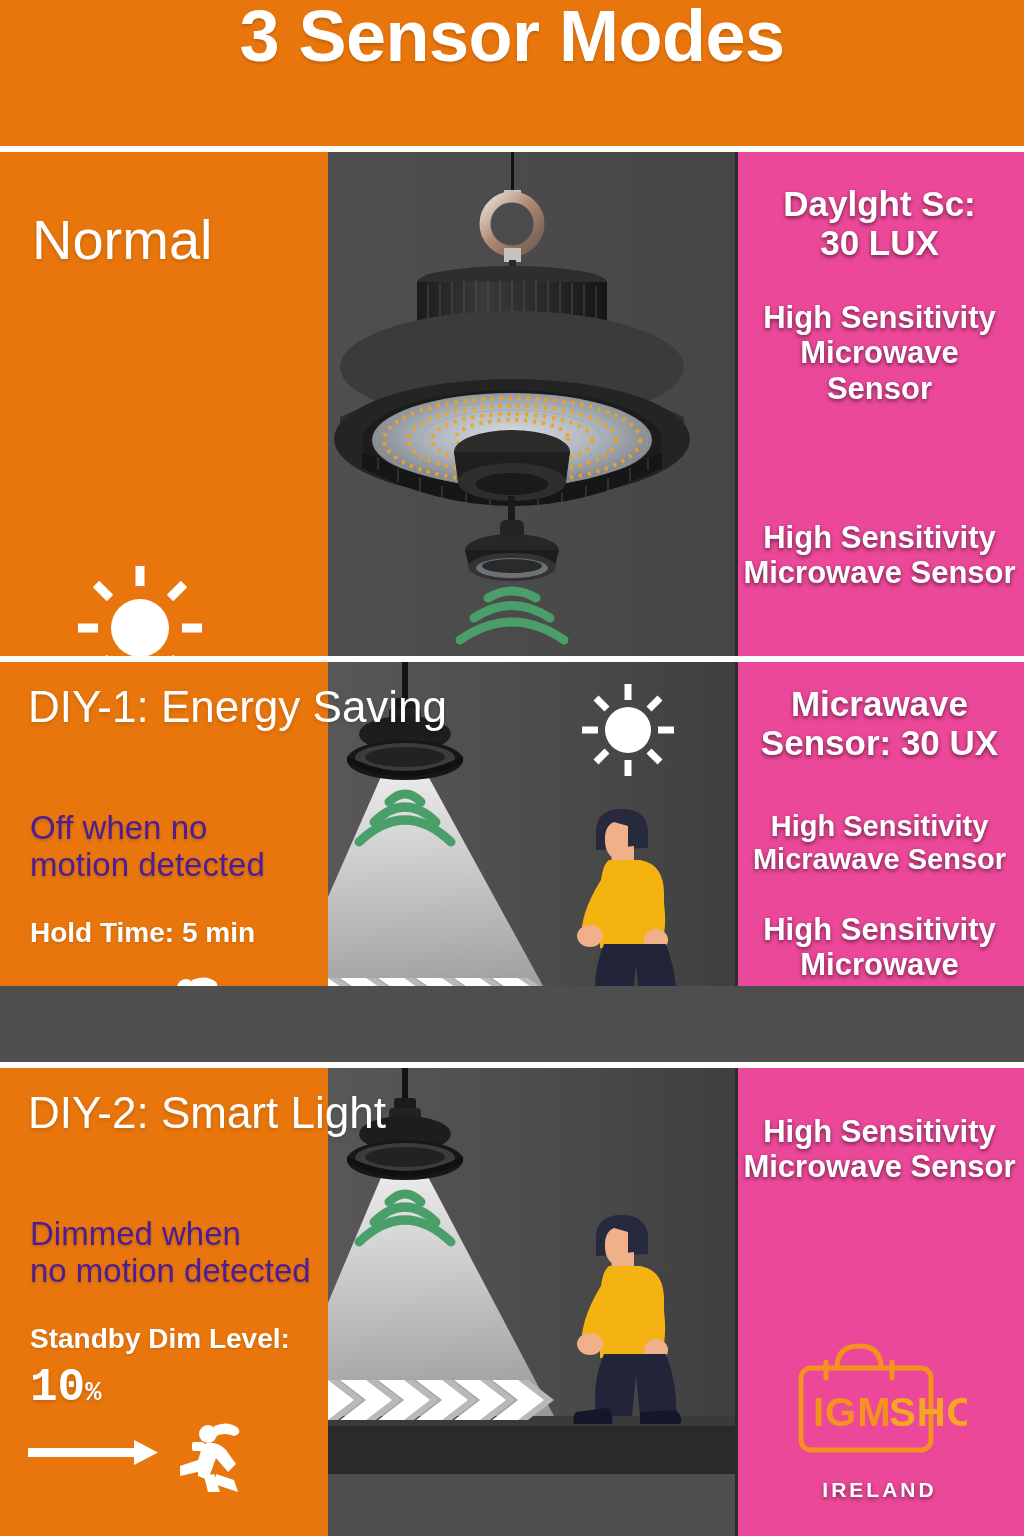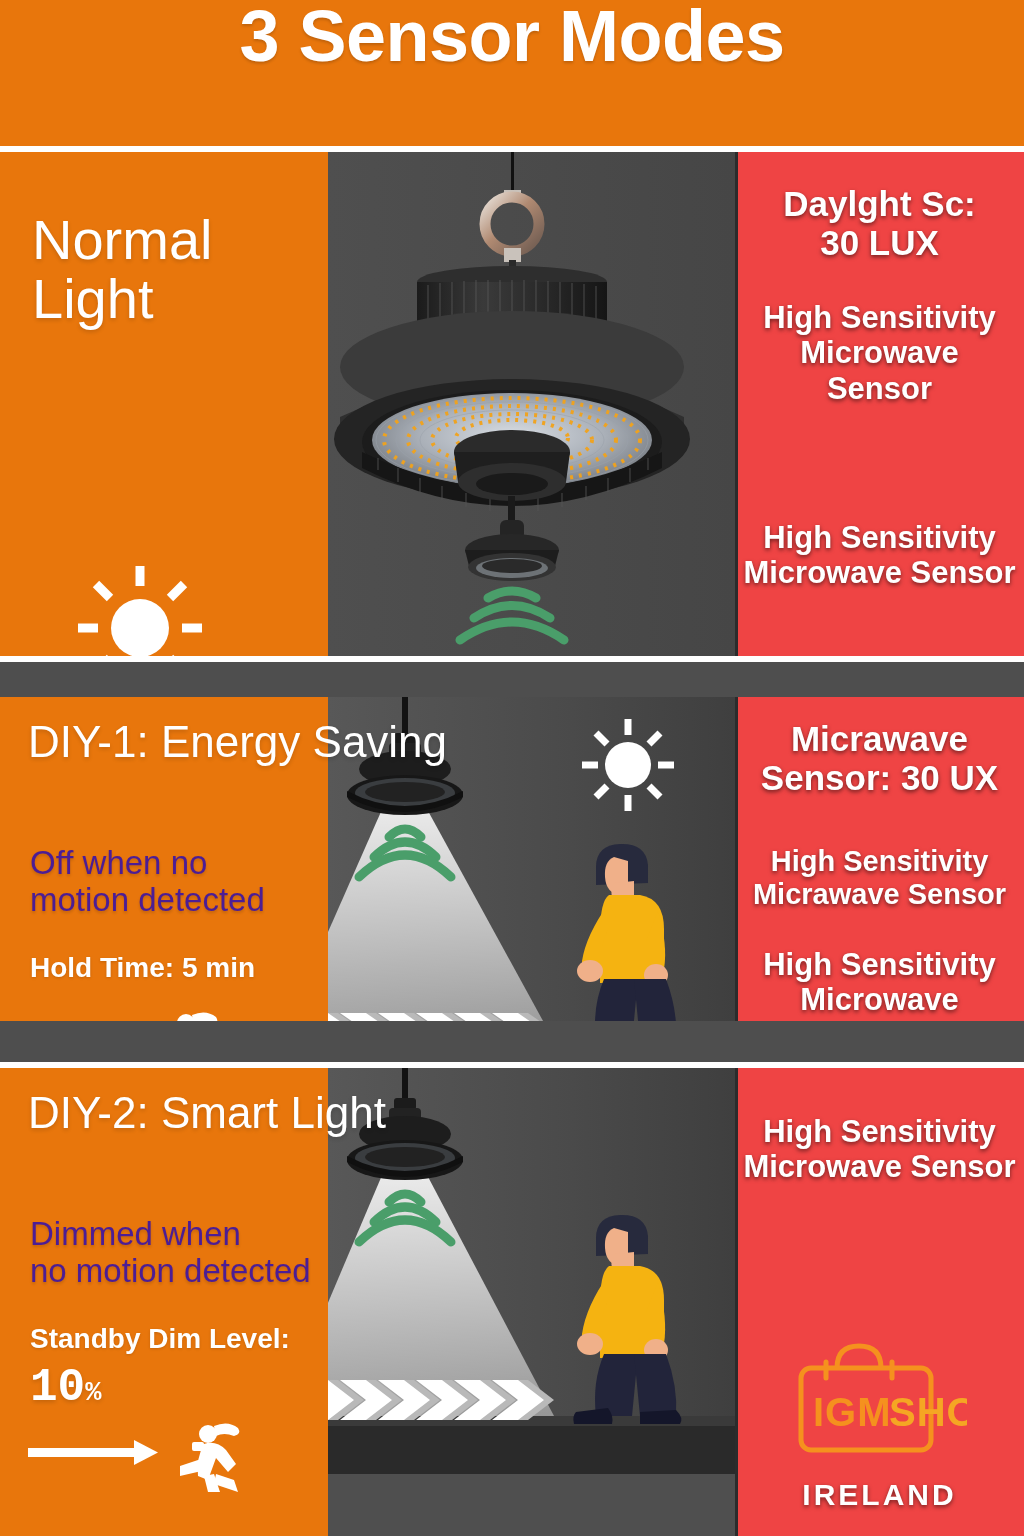--- a/index.html
+++ b/index.html
@@ -23,34 +23,34 @@
     letter-spacing:-0.5px; line-height:1;
     text-shadow:0 2px 3px rgba(0,0,0,0.18);
   }
   .hdivider {
     position:absolute; left:0; width:1024px; height:6px; background:#ffffff; z-index:40;
   }
 
   
   .section { position:absolute; left:0; width:1024px; overflow:hidden; }
   #sec1 { top:152px;  height:504px; }
-  #sec2 { top:697px;  height:324px; }
+  #sec2 { top:662px;  height:324px; }
   #sec3 { top:1068px; height:468px;padding-left:47px; }
 
   .col-left {
     position:absolute; left:0; top:0; width:328px; height:100%;
     background:#E8760C; z-index:20;
   }
   .col-mid {
     position:absolute; left:328px; top:0; width:407px; height:100%;
     background:#4a4a4a; overflow:hidden;
   }
   .col-right {
     position:absolute; left:735px; top:0; width:289px; height:100%;
-    background:#ef4444; overflow:hidden;
+    background:#ec4899; overflow:hidden;
   }
   .col-right::before {
     content:""; position:absolute; left:0; top:0; width:3px; height:100%;
     background:#2c2c2c;
   }
 
   
   .mode-title {
     color:#fff; font-weight:normal; line-height:1.06;
     text-shadow:0 2px 4px rgba(0,0,0,0.16);
@@ -94,21 +94,21 @@
   #s1-r3 { top:368px; }
   #s2-r1 { top:22px; }
   #s2-r2 { top:148px; }
   #s2-r3 { top:250px; }
   #s3-r1 { top:46px; }
 
   
   .logo-wrap { position:absolute; left:0; top:272px; width:289px; text-align:center; }
   .logo-bag { display:inline-block; position:relative; width:174px; height:118px; }
   .logo-ireland {
-    margin-top:16px; color:#fff; font-size:30px; font-weight:bold; letter-spacing:3px;
+    margin-top:16px; color:#fff; font-size:21px; font-weight:bold; letter-spacing:3px;
     text-shadow:0 2px 4px rgba(0,0,0,0.5);
   }
 
   
   .scene { position:absolute; inset:0; }
 </style>
 </head>
 <body>
 
 <div class="page">
@@ -227,21 +227,20 @@
           <path d="M160 446 Q184 432 208 446"></path>
           <path d="M146 466 Q184 441 222 466"></path>
           <path d="M132 488 Q184 452 236 488"></path>
         </g>
       </svg>
     </div>
 
     <div class="col-left">
       <div class="mode-title" id="s1-title">
         <span>Normal</span>
-        <span class="l2">Light</span>
       </div>
 
       <svg class="sun-icon" style="left:72px; top:408px;" width="136" height="136" viewBox="0 0 136 136">
         <circle cx="68" cy="68" r="29" fill="#ffffff"></circle>
         <g stroke="#ffffff" stroke-width="9" stroke-linecap="butt">
           <line x1="68" y1="6" x2="68" y2="26"></line>
           <line x1="68" y1="110" x2="68" y2="130"></line>
           <line x1="6" y1="68" x2="26" y2="68"></line>
           <line x1="110" y1="68" x2="130" y2="68"></line>
           <line x1="24" y1="24" x2="38" y2="38"></line>

